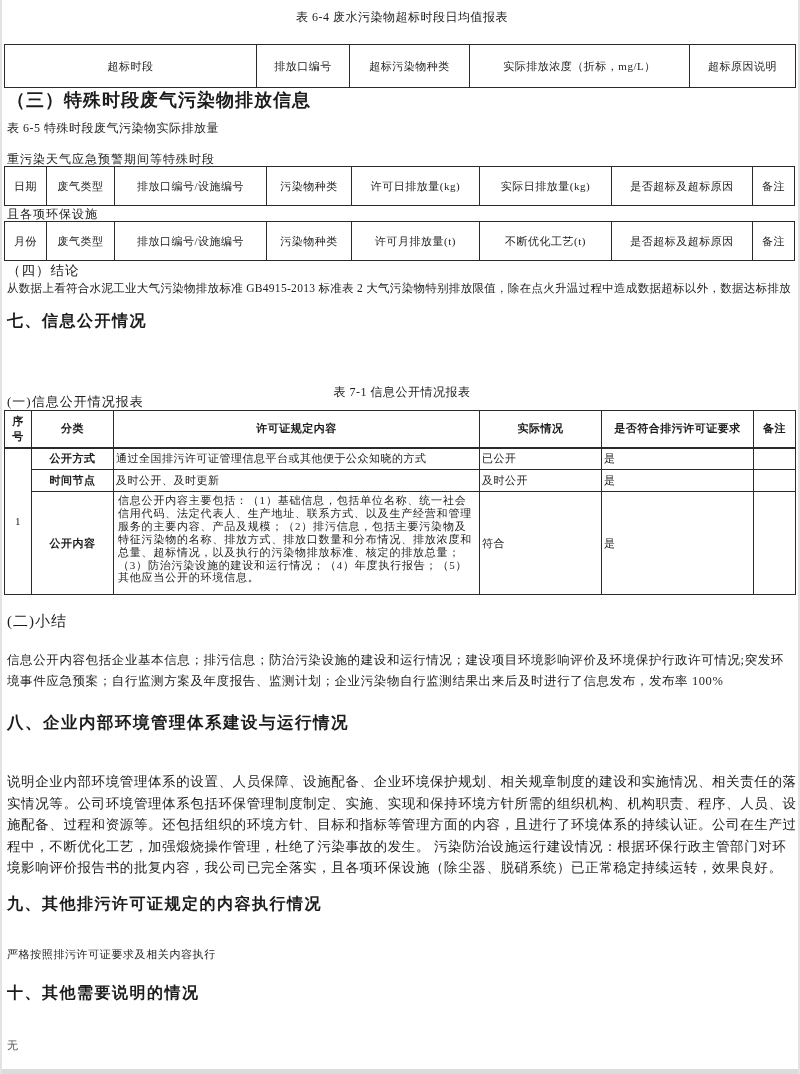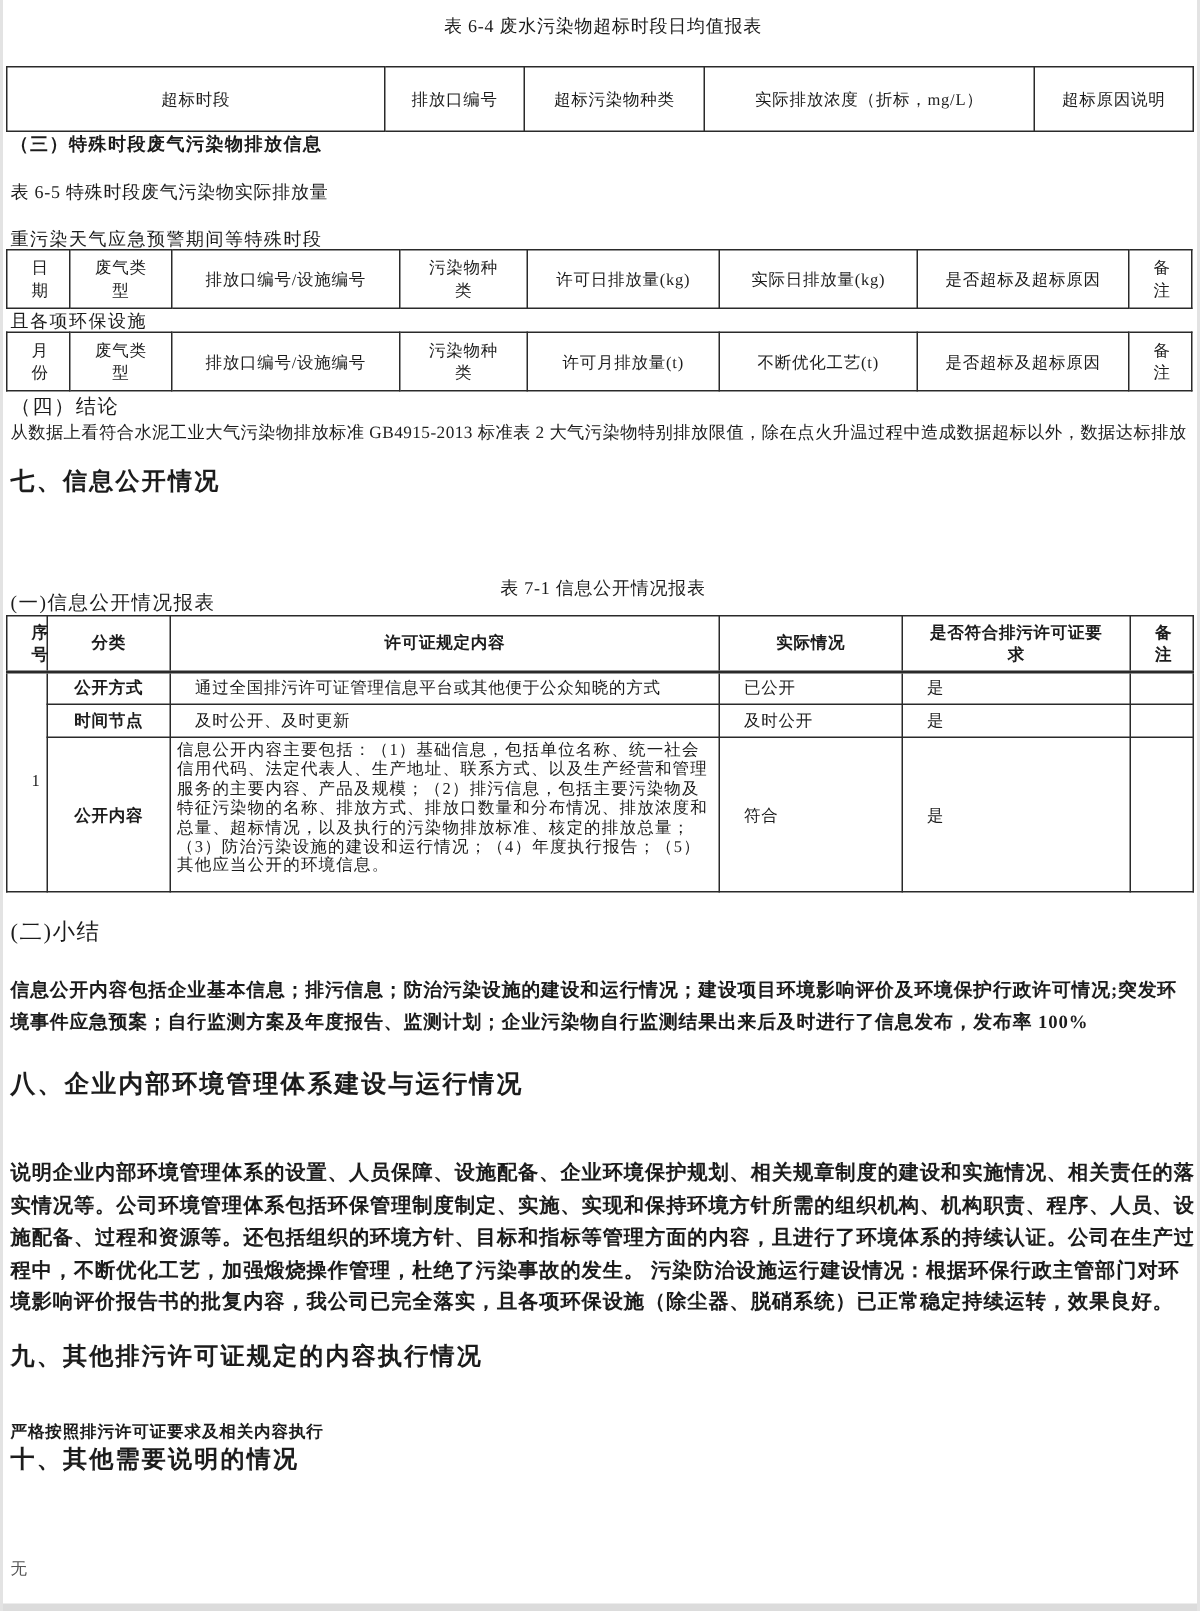--- a/index.html
+++ b/index.html
@@ -9,29 +9,29 @@
     color:#1c1c1c; font-family:"Liberation Serif","DejaVu Serif",serif;
     overflow:hidden;
     border-left:2px solid #e3e3e3; border-right:2px solid #e3e3e3;
   }
   .abs { position:absolute; }
   .center { text-align:center; }
   .tbl-title { font-size:12px; letter-spacing:0.5px; }
   .sub-label { font-size:12px; letter-spacing:1px; }
   table { border-collapse:collapse; table-layout:fixed; }
   td, th { border:1px solid #2a2a2a; font-size:11px; font-weight:normal;
-           text-align:center; padding:1px 16px; letter-spacing:0.5px; }
+           text-align:center; padding:1px 2px; letter-spacing:0.5px; }
   .sec-heading-sm { font-family:"Liberation Sans","DejaVu Sans",sans-serif;
-    font-weight:bold; font-size:12px; letter-spacing:1px; }
+    font-weight:bold; font-size:18px; letter-spacing:1px; }
   .sec-heading-lg { font-family:"Liberation Sans","DejaVu Sans",sans-serif;
     font-weight:bold; font-size:16px; letter-spacing:1.5px; }
   .plain-13 { font-size:13px; letter-spacing:1px; }
   .plain-15 { font-size:15px; letter-spacing:1px;text-align:center; }
   .body-text { font-size:11.5px; letter-spacing:0.3px; }
-  .para-bold { font-weight:bold; letter-spacing:0.6px; }
+  .para-bold { font-weight:normal; letter-spacing:0.6px; }
   #t64 { width:791px; height:44px; }
   #t65a, #t65b { width:790px; height:40px; }
   #t71 { width:791px; }
   #t71 th { font-weight:bold; border-bottom-width:2px; }
   #t71 td.cat { font-weight:bold; }
   #t71 td.left { text-align:left; }
   #t71 td.longcell { text-align:left; vertical-align:top;
     line-height:12.9px; letter-spacing:0.8px; padding:2px 4px; }
   .bottom-edge { position:absolute; left:0; bottom:0; width:100%; height:5px;
     background:#dcdcdc; }
@@ -171,16 +171,16 @@
 
 <div class="abs plain-15" style="top:612px; left:5px;">(二)小结</div>
 <div class="abs para-bold" style="top:650px; left:5px; width:790px; font-size:12.5px; line-height:21px;">信息公开内容包括企业基本信息；排污信息；防治污染设施的建设和运行情况；建设项目环境影响评价及环境保护行政许可情况;突发环境事件应急预案；自行监测方案及年度报告、监测计划；企业污染物自行监测结果出来后及时进行了信息发布，发布率 100%</div>
 
 <div class="abs sec-heading-lg" style="top:712px; left:5px; font-size:16.5px;">八、企业内部环境管理体系建设与运行情况</div>
 <div class="abs para-bold" style="top:771px; left:5px; width:792px; font-size:13.5px; line-height:21.5px;">说明企业内部环境管理体系的设置、人员保障、设施配备、企业环境保护规划、相关规章制度的建设和实施情况、相关责任的落实情况等。公司环境管理体系包括环保管理制度制定、实施、实现和保持环境方针所需的组织机构、机构职责、程序、人员、设施配备、过程和资源等。还包括组织的环境方针、目标和指标等管理方面的内容，且进行了环境体系的持续认证。公司在生产过程中，不断优化工艺，加强煅烧操作管理，杜绝了污染事故的发生。 污染防治设施运行建设情况：根据环保行政主管部门对环境影响评价报告书的批复内容，我公司已完全落实，且各项环保设施（除尘器、脱硝系统）已正常稳定持续运转，效果良好。</div>
 
 <div class="abs sec-heading-lg" style="top:894px; left:5px;">九、其他排污许可证规定的内容执行情况</div>
 <div class="abs para-bold" style="top:947px; left:5px; width:790px; font-size:11px;">严格按照排污许可证要求及相关内容执行</div>
 
-<div class="abs sec-heading-lg" style="top:963px; left:5px;">十、其他需要说明的情况</div>
+<div class="abs sec-heading-lg" style="top:983px; left:5px;">十、其他需要说明的情况</div>
 <div class="abs" style="top:1038px; left:5px; font-size:11px; color:#555;">无</div>
 
 <div class="bottom-edge"></div>
 
 </body></html>

